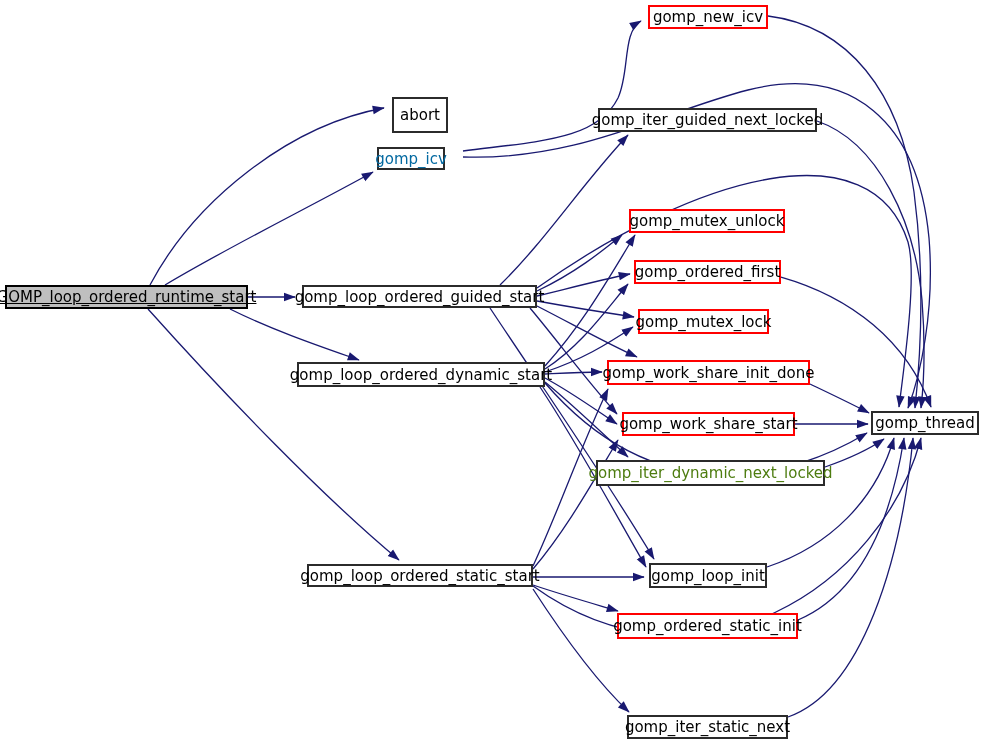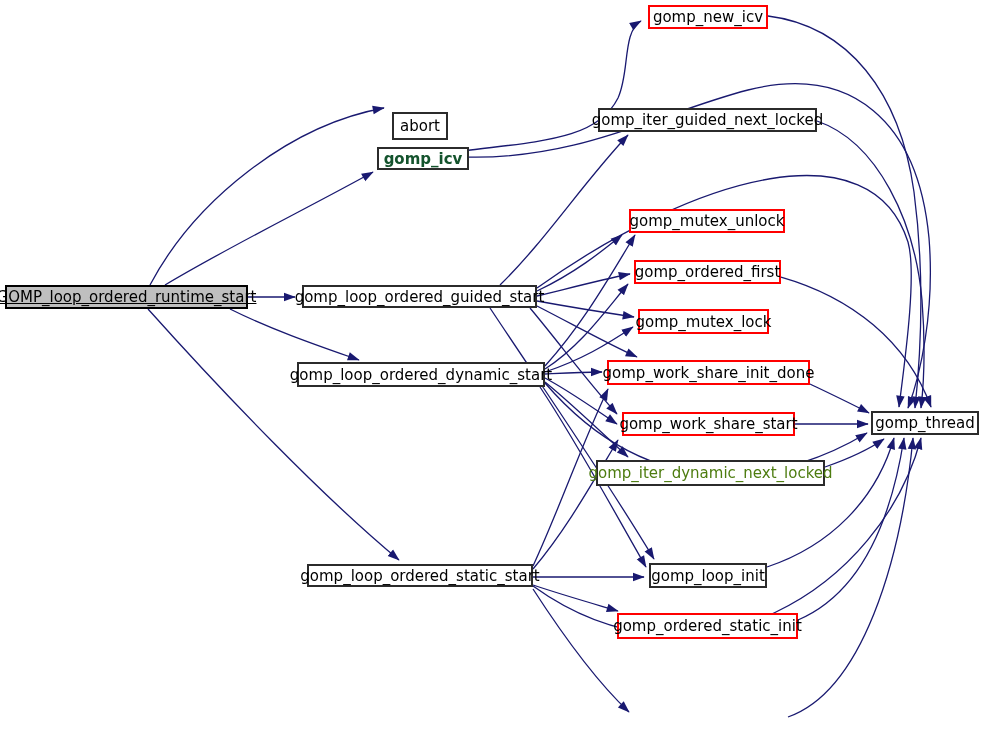--- a/index.html
+++ b/index.html
@@ -73,30 +73,31 @@
         <path d="M540,387 C576,441 611,506 646,567" class="edge" stroke="#191970" marker-end="url(#arrow)"></path>
         <path d="M533,577 L644,577" class="edge" stroke="#191970" marker-end="url(#arrow)"></path>
         <path d="M533,569 C566,530 591,485 618,440" class="edge" stroke="#191970" marker-end="url(#arrow)"></path>
         <path d="M533,566 C561,505 581,446 608,389" class="edge" stroke="#191970" marker-end="url(#arrow)"></path>
         <path d="M533,585 C566,596 591,603 618,611" class="edge" stroke="#191970" marker-end="url(#arrow)"></path>
         <path d="M533,589 C566,640 596,681 629,712" class="edge" stroke="#191970" marker-end="url(#arrow)"></path>
       </g>
   </svg>
   <div id="node-layer">
       <div class="node focus" style="left: 5px; top: 285px; width: 243px; height: 24px; background: rgb(191, 191, 191); border-color: rgb(0, 0, 0); color: rgb(0, 0, 0); text-decoration: underline;">GOMP_loop_ordered_runtime_start</div>
-      <div class="node normal" style="left: 392px; top: 112px; width: 56px; height: 28px; background: rgb(255, 255, 255); border-color: rgb(43, 43, 43); color: rgb(0, 0, 0);">abort</div>
-      <div class="node normal" style="left: 377px; top: 147px; width: 92px; height: 23px; background: rgb(255, 255, 255); border-color: rgb(43, 43, 43); color: #14532d; font-weight: bold;">gomp_icv</div>
+      <div class="node normal" style="left: 392px; top: 97px; width: 56px; height: 36px; background: rgb(255, 255, 255); border-color: rgb(43, 43, 43); color: rgb(0, 0, 0);">abort</div>
+      <div class="node normal" style="left: 377px; top: 147px; width: 68px; height: 23px; background: rgb(255, 255, 255); border-color: rgb(43, 43, 43); color: #0369a1;">gomp_icv</div>
       <div class="node truncated" style="left: 648px; top: 5px; width: 120px; height: 24px; background: rgb(255, 255, 255); border-color: rgb(255, 0, 0); color: rgb(0, 0, 0);">gomp_new_icv</div>
       <div class="node normal" style="left: 598px; top: 108px; width: 219px; height: 24px; background: rgb(255, 255, 255); border-color: rgb(43, 43, 43); color: rgb(0, 0, 0);">gomp_iter_guided_next_locked</div>
       <div class="node truncated" style="left: 629px; top: 209px; width: 156px; height: 24px; background: rgb(255, 255, 255); border-color: rgb(255, 0, 0); color: rgb(0, 0, 0);">gomp_mutex_unlock</div>
       <div class="node truncated" style="left: 634px; top: 260px; width: 147px; height: 24px; background: rgb(255, 255, 255); border-color: rgb(255, 0, 0); color: rgb(0, 0, 0);">gomp_ordered_first</div>
       <div class="node truncated" style="left: 638px; top: 309px; width: 131px; height: 25px; background: rgb(255, 255, 255); border-color: rgb(255, 0, 0); color: rgb(0, 0, 0);">gomp_mutex_lock</div>
       <div class="node truncated" style="left: 607px; top: 360px; width: 203px; height: 25px; background: rgb(255, 255, 255); border-color: rgb(255, 0, 0); color: rgb(0, 0, 0);">gomp_work_share_init_done</div>
       <div class="node truncated" style="left: 622px; top: 412px; width: 173px; height: 24px; background: rgb(255, 255, 255); border-color: rgb(255, 0, 0); color: rgb(0, 0, 0);">gomp_work_share_start</div>
       <div class="node normal" style="left: 596px; top: 460px; width: 229px; height: 26px; background: rgb(255, 255, 255); border-color: rgb(43, 43, 43); color: #4d7c0f;">gomp_iter_dynamic_next_locked</div>
       <div class="node normal" style="left: 871px; top: 411px; width: 108px; height: 24px; background: rgb(255, 255, 255); border-color: rgb(43, 43, 43); color: rgb(0, 0, 0);">gomp_thread</div>
       <div class="node normal" style="left: 649px; top: 563px; width: 118px; height: 25px; background: rgb(255, 255, 255); border-color: rgb(43, 43, 43); color: rgb(0, 0, 0);">gomp_loop_init</div>
       <div class="node truncated" style="left: 617px; top: 613px; width: 181px; height: 26px; background: rgb(255, 255, 255); border-color: rgb(255, 0, 0); color: rgb(0, 0, 0);">gomp_ordered_static_init</div>
+      <div class="node normal" style="left: 627px; top: 715px; width: 161px; height: 24px; background: rgb(255, 255, 255); border-color: rgb(43, 43, 43); color: rgb(0, 0, 0);">gomp_iter_static_next</div>
       <div class="node normal" style="left: 302px; top: 285px; width: 235px; height: 23px; background: rgb(255, 255, 255); border-color: rgb(43, 43, 43); color: rgb(0, 0, 0);">gomp_loop_ordered_guided_start</div>
       <div class="node normal" style="left: 297px; top: 362px; width: 248px; height: 25px; background: rgb(255, 255, 255); border-color: rgb(43, 43, 43); color: rgb(0, 0, 0);">gomp_loop_ordered_dynamic_start</div>
       <div class="node normal" style="left: 307px; top: 564px; width: 226px; height: 23px; background: rgb(255, 255, 255); border-color: rgb(43, 43, 43); color: rgb(0, 0, 0);">gomp_loop_ordered_static_start</div>
     </div>
 </div>
 
 </body></html>

